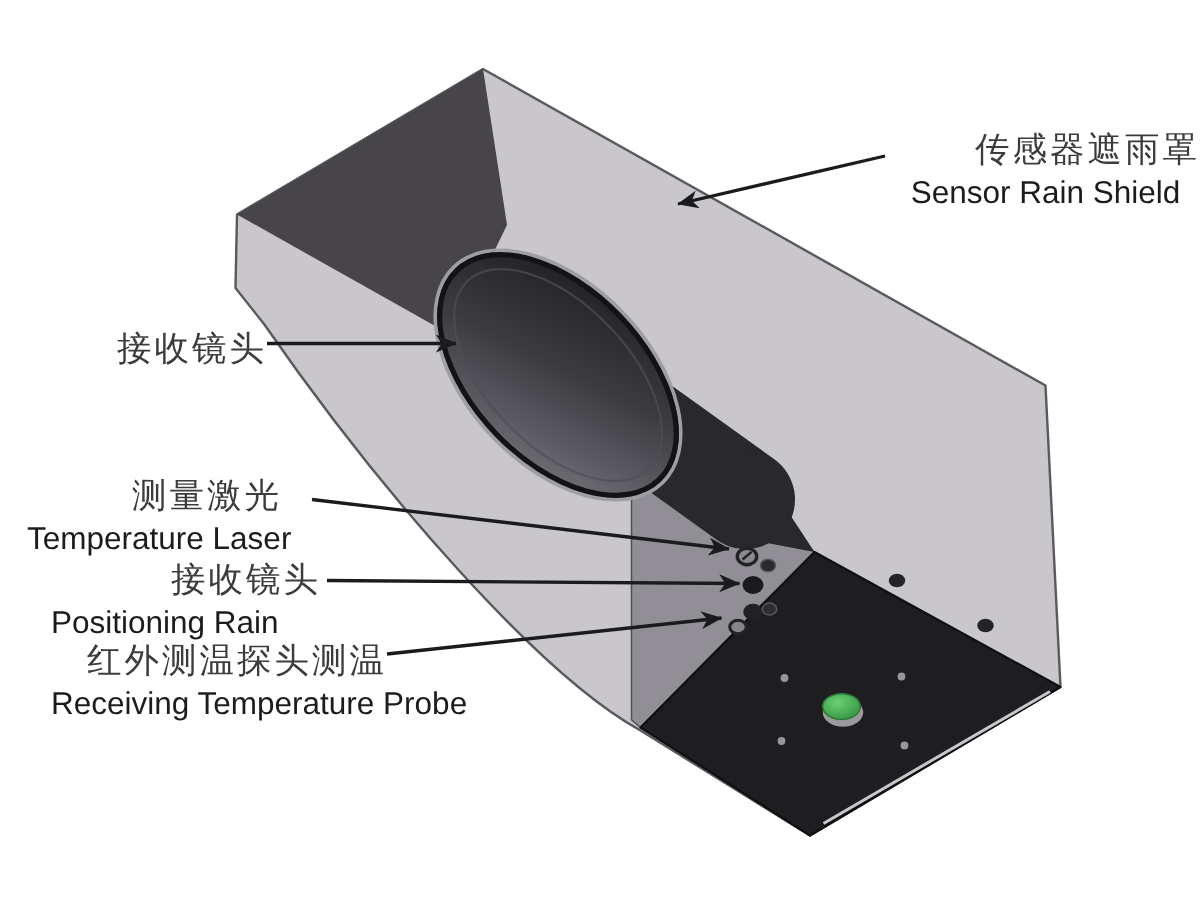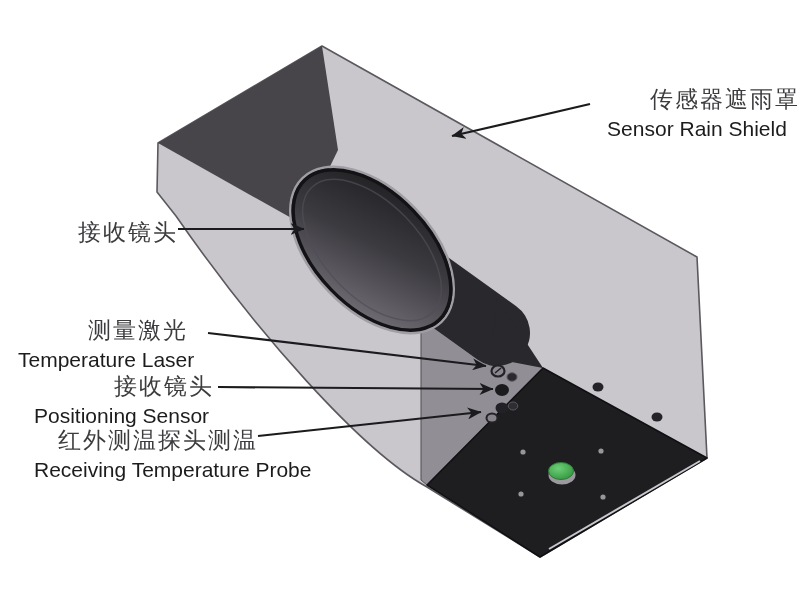--- a/index.html
+++ b/index.html
@@ -108,21 +108,21 @@
     <span class="zh">接收镜头</span>
   </div>
 
   <div id="label-measurement-laser" class="label-group right-col">
     <span class="zh">测量激光</span>
     <span class="en">Temperature Laser</span>
   </div>
 
   <div id="label-positioning-laser" class="label-group right-col">
     <span class="zh">接收镜头</span>
-    <span class="en">Positioning Sensor</span>
+    <span class="en">Positioning Rain</span>
   </div>
 
   <div id="label-infrared-probe" class="label-group right-col">
     <span class="zh">红外测温探头测温</span>
     <span class="en">Receiving Temperature Probe</span>
   </div>
 
 </div>
 
 </body></html>

